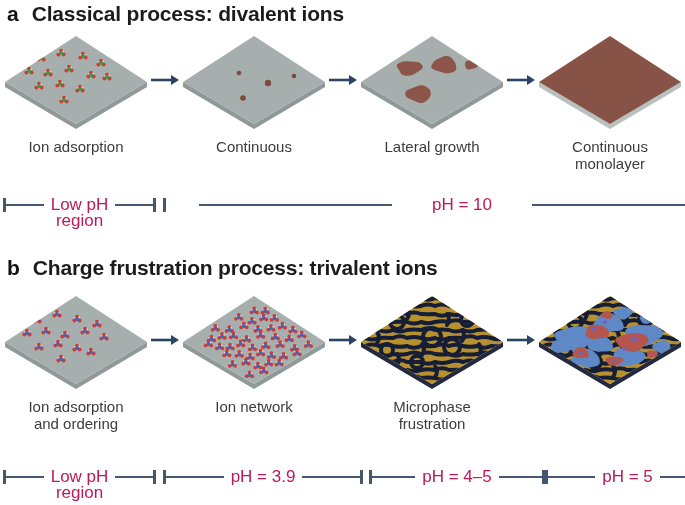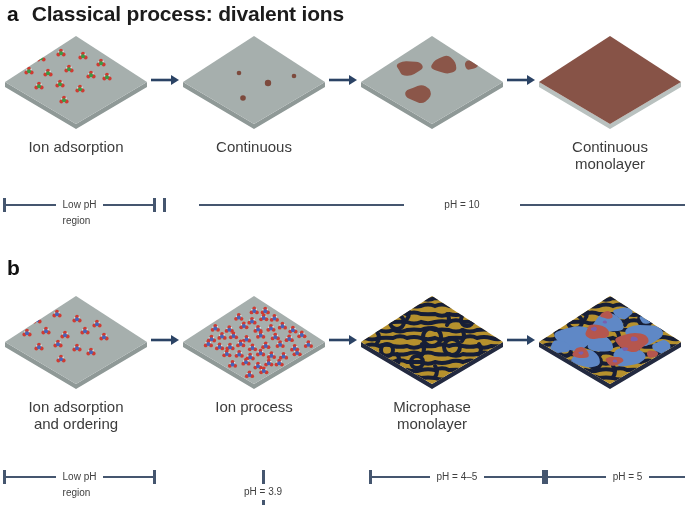--- a/index.html
+++ b/index.html
@@ -30,22 +30,22 @@
   .arrow{width:28px;height:12px;flex:none;margin-top:42px;}
   .arrow line{stroke:var(--arrow);stroke-width:2.6;}
   .arrow polygon{fill:var(--arrow);}
   .scalebar{position:absolute;left:3px;display:flex;}
   #panel-a .scalebar{top:196px;}
   #panel-b .scalebar{top:214px;}
   .bracket{display:flex;align-items:center;height:14px;flex:none;}
   .tick{width:3px;height:14px;background:var(--bracket);flex:none;}
   .bline{height:2.6px;background:var(--bracket);flex:1;}
   .bracket-label{
-    flex:none;padding:0 7px;font-size:10px;line-height:16px;color:#404040;
-    white-space:pre-line;text-align:left;
+    flex:none;padding:0 7px;font-size:17px;line-height:16px;color:#be185d;
+    white-space:pre-line;text-align:center;
   }
   .bracket-label.two-line{transform:translateY(8px);}
 </style>
 </head>
 <body>
 
 <div class="figure">
 
   <section class="panel" id="panel-a">
     <div class="panel-header">
@@ -181,20 +181,21 @@
             </defs>
             <polygon points="4,50 75,92 146,50 146,55 75,97 4,55" fill="#8f9997"></polygon>
             <polygon points="75,4 146,50 75,92 4,50" fill="#a6afad"></polygon>
             <g clip-path="url(#clip3)">
               <path d="M63.6 38.1 Q 60.3 40.3 57.3 42.1 Q 54.3 43.9 49.6 43.7 Q 44.9 43.5 43.6 40.9 Q 42.2 38.2 40.4 35.6 Q 38.6 33.0 42.1 31.1 Q 45.6 29.1 49.7 29.3 Q 53.9 29.4 58.7 29.8 Q 63.4 30.1 65.1 33.1 Q 66.9 36.0 63.6 38.1 Z" fill="#8b5649"></path>
               <path d="M99.3 36.1 Q 99.4 39.2 95.0 40.6 Q 90.5 42.1 86.4 40.7 Q 82.3 39.4 77.7 37.9 Q 73.1 36.5 74.5 33.3 Q 75.9 30.2 78.8 28.1 Q 81.8 26.1 86.3 24.5 Q 90.8 22.8 93.9 25.5 Q 97.0 28.2 98.1 30.6 Q 99.2 33.0 99.3 36.1 Z" fill="#8b5649"></path>
               <path d="M120.5 34.5 Q 119.1 36.1 117.1 36.6 Q 115.0 37.2 112.5 37.6 Q 110.0 38.0 109.2 36.2 Q 108.3 34.5 108.0 32.9 Q 107.7 31.4 108.9 29.8 Q 110.1 28.2 112.5 28.6 Q 115.0 29.0 117.3 29.3 Q 119.7 29.6 120.7 31.3 Q 121.8 33.0 120.5 34.5 Z" fill="#8b5649"></path>
               <path d="M73.2 64.6 Q 71.8 67.3 68.3 69.7 Q 64.8 72.1 60.5 70.2 Q 56.3 68.4 52.4 66.8 Q 48.6 65.1 48.2 61.9 Q 47.9 58.7 52.2 57.2 Q 56.4 55.7 60.5 54.0 Q 64.7 52.2 68.5 54.3 Q 72.4 56.4 73.4 59.2 Q 74.5 62.0 73.2 64.6 Z" fill="#8b5649"></path>
             </g>
           </svg>
+        <div class="stage-label">Lateral growth</div>
       </div>
       <svg class="arrow" viewBox="0 0 28 12">
           <line x1="0" y1="6" x2="21" y2="6"></line>
           <polygon points="20,1 28,6 20,11"></polygon>
         </svg>
       <div class="stage">
         <svg class="plate" viewBox="0 0 150 100">
             <defs>
               <clipPath id="clip4">
                 <polygon points="75,4 146,50 75,92 4,50"></polygon>
@@ -224,20 +225,21 @@
         <span class="bracket-label">pH = 10</span>
         <span class="bline"></span>
         <span class="tick"></span>
       </div>
     </div>
   </section>
 
   <section class="panel" id="panel-b">
     <div class="panel-header">
       <span class="panel-letter">b</span>
+      <span class="panel-title">Charge frustration process: trivalent ions</span>
     </div>
 
     <div class="stages">
       <div class="stage">
         <svg class="plate" viewBox="0 0 150 100">
             <defs>
               <clipPath id="clip5">
                 <polygon points="75,4 146,50 75,92 4,50"></polygon>
               </clipPath>
             </defs>
@@ -606,21 +608,21 @@
               <circle cx="72.60206710090841" cy="80.98391091427975" r="0.7" fill="#eceeed"></circle>
               <circle cx="68.10206710090841" cy="81.48391091427975" r="0.6" fill="#eceeed"></circle>
               <circle cx="82.12167204467366" cy="80.32785358944759" r="1.9" fill="#cf3b32"></circle>
               <circle cx="87.52167204467366" cy="80.32785358944759" r="1.9" fill="#cf3b32"></circle>
               <circle cx="84.82167204467366" cy="76.42785358944758" r="1.9" fill="#cf3b32"></circle>
               <circle cx="84.82167204467366" cy="79.02785358944759" r="2" fill="#4a63b8"></circle>
               <circle cx="86.92167204467366" cy="77.12785358944758" r="0.7" fill="#eceeed"></circle>
               <circle cx="82.42167204467366" cy="77.62785358944758" r="0.6" fill="#eceeed"></circle>
             </g>
           </svg>
-        <div class="stage-label">Ion process</div>
+        <div class="stage-label">Ion network</div>
       </div>
       <svg class="arrow" viewBox="0 0 28 12">
           <line x1="0" y1="6" x2="21" y2="6"></line>
           <polygon points="20,1 28,6 20,11"></polygon>
         </svg>
       <div class="stage">
         <svg class="plate" viewBox="0 0 150 100">
             <defs>
               <clipPath id="clip7">
                 <polygon points="75,4 146,50 75,92 4,50"></polygon>
@@ -652,21 +654,21 @@
               <path d="M50 16 q 4 5 0 11" fill="none" stroke="#161e37" stroke-width="4" stroke-linecap="round"></path>
               <path d="M105 38 q 4 5 0 11" fill="none" stroke="#161e37" stroke-width="4" stroke-linecap="round"></path>
               <path d="M65 52 q 4 5 0 11" fill="none" stroke="#161e37" stroke-width="4" stroke-linecap="round"></path>
               <path d="M90 22 q 4 5 0 11" fill="none" stroke="#161e37" stroke-width="4" stroke-linecap="round"></path>
               <path d="M122 52 q 4 5 0 11" fill="none" stroke="#161e37" stroke-width="4" stroke-linecap="round"></path>
               <path d="M40 62 q 4 5 0 11" fill="none" stroke="#161e37" stroke-width="4" stroke-linecap="round"></path>
               <path d="M78 74 q 4 5 0 11" fill="none" stroke="#161e37" stroke-width="4" stroke-linecap="round"></path>
             </g>
           </svg>
         <div class="stage-label">Microphase
-monolayer</div>
+frustration</div>
       </div>
       <svg class="arrow" viewBox="0 0 28 12">
           <line x1="0" y1="6" x2="21" y2="6"></line>
           <polygon points="20,1 28,6 20,11"></polygon>
         </svg>
       <div class="stage">
         <svg class="plate" viewBox="0 0 150 100">
             <defs>
               <clipPath id="clip8">
                 <polygon points="75,4 146,50 75,92 4,50"></polygon>
@@ -731,21 +733,21 @@
 
     <div class="scalebar">
       <div class="bracket" style="width:153px;margin-right:7px;">
         <span class="tick"></span>
         <span class="bline"></span>
         <span class="bracket-label two-line">Low pH
 region</span>
         <span class="bline"></span>
         <span class="tick"></span>
       </div>
-      <div class="bracket" style="width:200px;margin-right:6px;flex-direction:column;">
+      <div class="bracket" style="width:200px;margin-right:6px;">
         <span class="tick"></span>
         <span class="bline"></span>
         <span class="bracket-label">pH = 3.9</span>
         <span class="bline"></span>
         <span class="tick"></span>
       </div>
       <div class="bracket" style="width:176px;">
         <span class="tick"></span>
         <span class="bline"></span>
         <span class="bracket-label">pH = 4–5</span>

